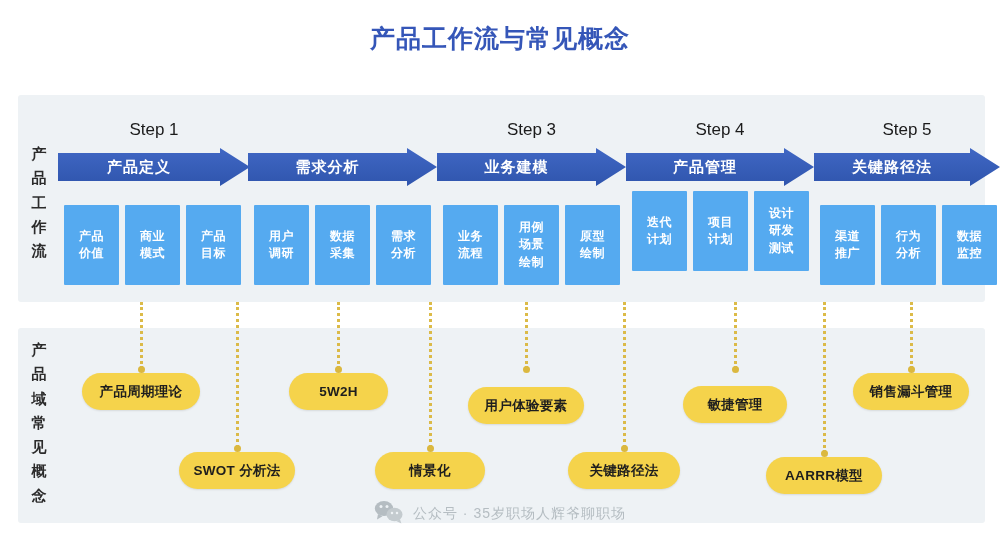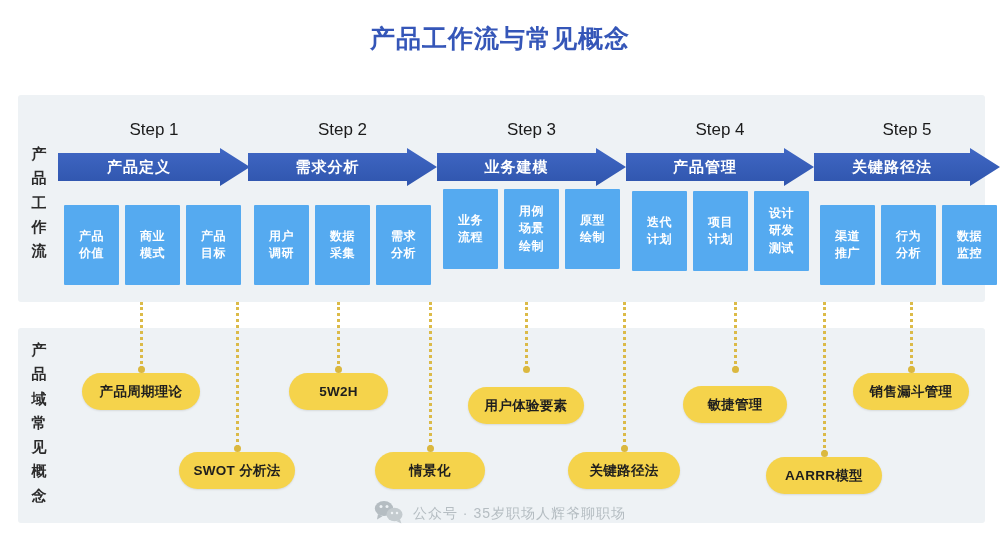--- a/index.html
+++ b/index.html
@@ -240,21 +240,20 @@
           </div>
         </div>
         <div class="subbox">
           <div>
             <span>产品</span>
             <span>目标</span>
           </div>
         </div>
       </div>
       <div class="step-col" style="left: 248px; width: 189px;">
-        <div class="step-title">Step 2</div>
         <div class="arrow">
           <svg viewBox="0 0 189 38" preserveAspectRatio="none">
             <defs>
               <linearGradient id="g1" x1="0" y1="0" x2="0" y2="1">
                 <stop offset="0%" stop-color="#4067c4"></stop>
                 <stop offset="100%" stop-color="#2f55ad"></stop>
               </linearGradient>
             </defs>
             <polygon fill="url(#g1)" points="0,5 159,5 159,0 189,19 159,38 159,33 0,33"></polygon>
           </svg>
@@ -289,21 +288,21 @@
               <linearGradient id="g2" x1="0" y1="0" x2="0" y2="1">
                 <stop offset="0%" stop-color="#4067c4"></stop>
                 <stop offset="100%" stop-color="#2f55ad"></stop>
               </linearGradient>
             </defs>
             <polygon fill="url(#g2)" points="0,5 159,5 159,0 189,19 159,38 159,33 0,33"></polygon>
           </svg>
         </div>
         <div class="arrow-label">业务建模</div>
       </div>
-      <div class="subrow" style="position: absolute; left: 443px; top: 189px;">
+      <div class="subrow" style="position: absolute; left: 443px; top: 205px;">
         <div class="subbox">
           <div>
             <span>业务</span>
             <span>流程</span>
           </div>
         </div>
         <div class="subbox">
           <div>
             <span>用例</span>
             <span>场景</span>

